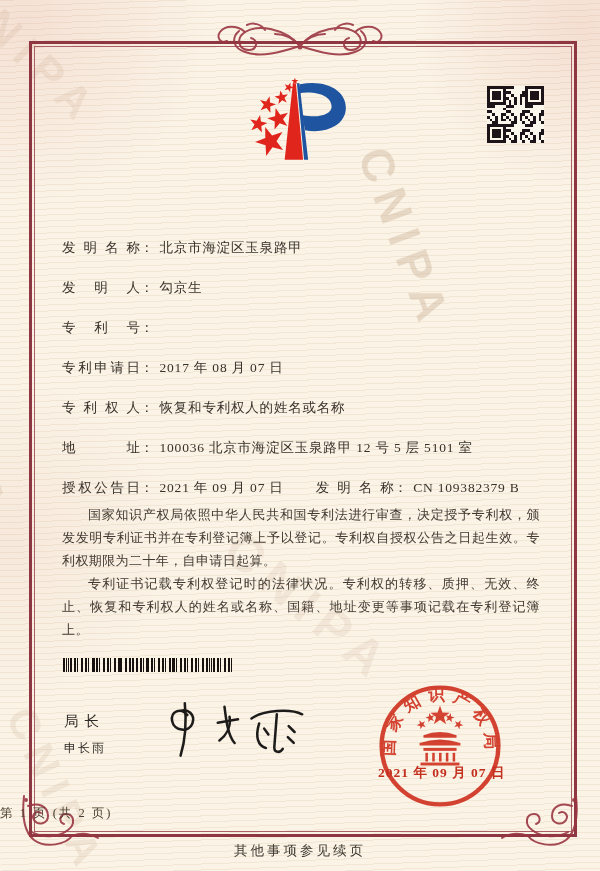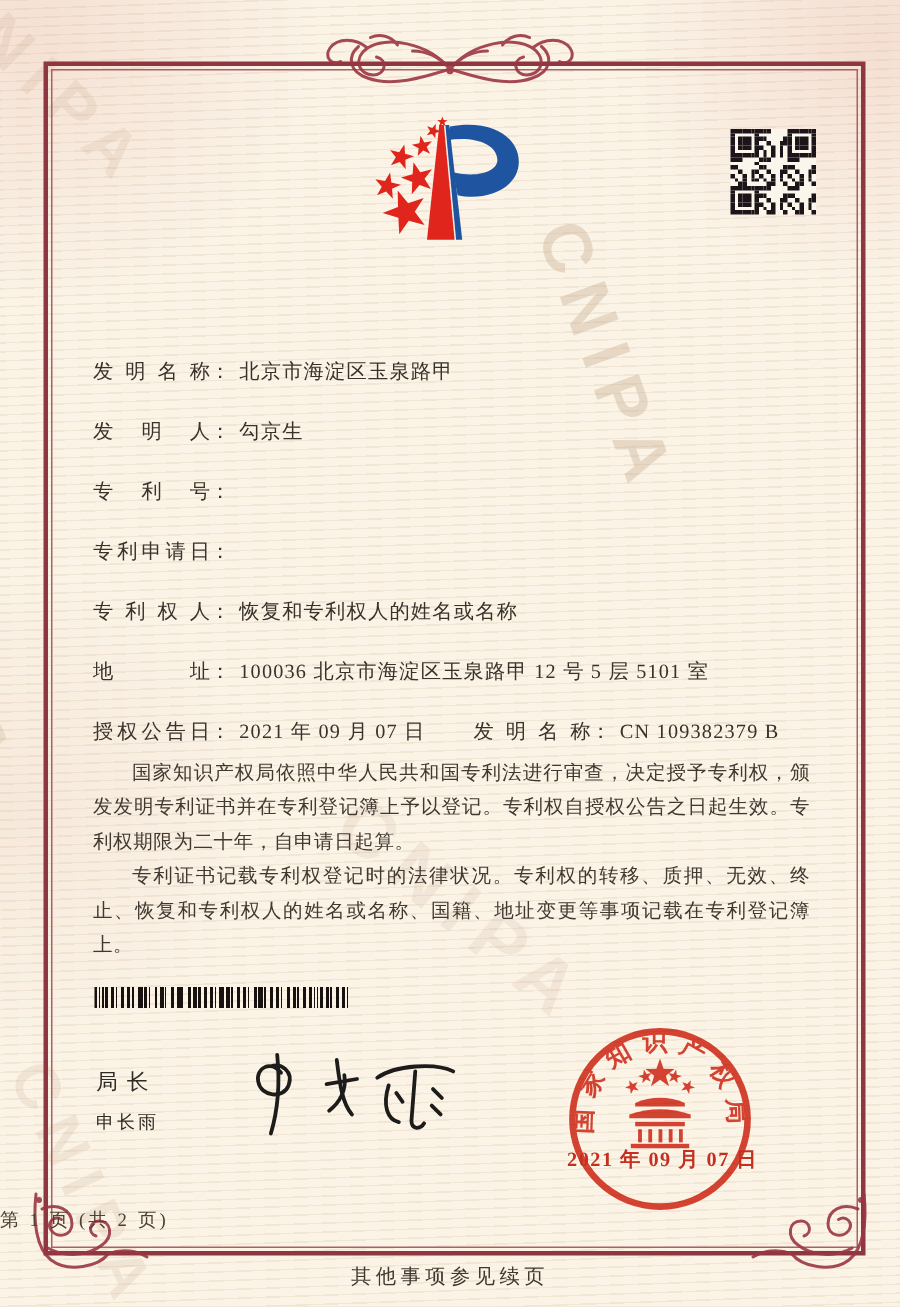--- a/index.html
+++ b/index.html
@@ -359,20 +359,21 @@
         <span class="fcolon">：</span>
         <span class="fvalue">勾京生</span>
     </div>
     <div class="frow">
       <span class="flabel">专利号</span>
         <span class="fcolon">：</span>
     </div>
     <div class="frow">
       <span class="flabel">专利申请日</span>
         <span class="fcolon">：</span>
+        <span class="fvalue">2017 年 08 月 07 日</span>
     </div>
     <div class="frow">
       <span class="flabel">专利权人</span>
         <span class="fcolon">：</span>
         <span class="fvalue">恢复和专利权人的姓名或名称</span>
     </div>
     <div class="frow">
       <span class="flabel">地址</span>
         <span class="fcolon">：</span>
         <span class="fvalue">100036 北京市海淀区玉泉路甲 12 号 5 层 5101 室</span>

